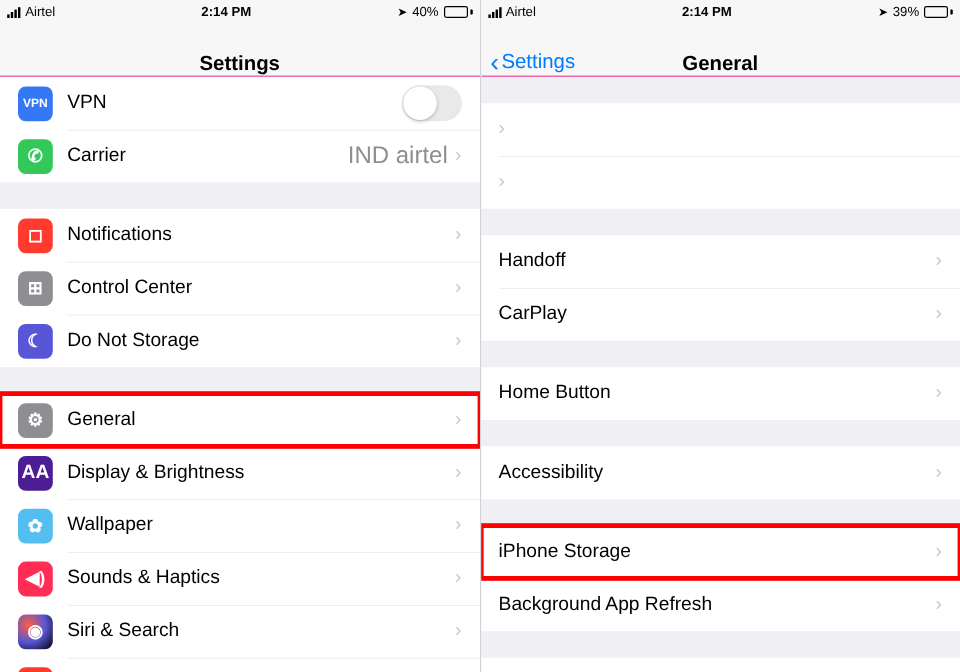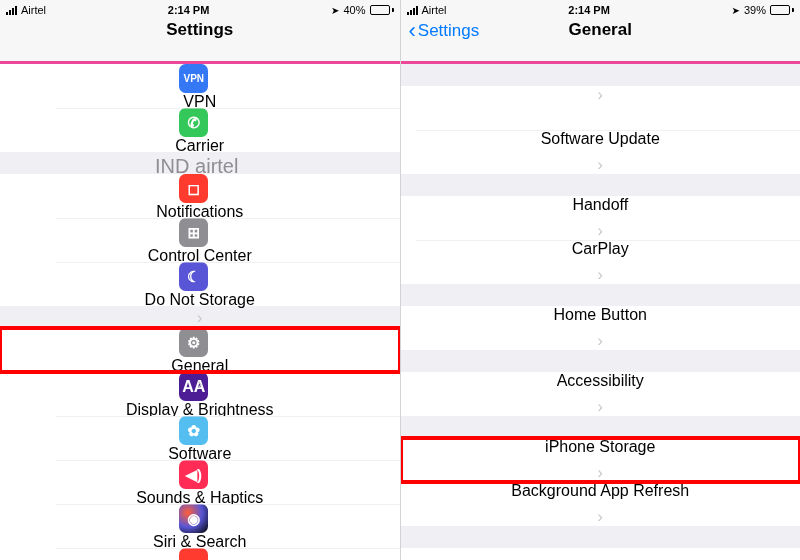--- a/index.html
+++ b/index.html
@@ -52,23 +52,23 @@
   }
   .batt-body {
     width: 20px; height: 10px; border:1px solid #000; border-radius:2px; position:relative; padding:1px;
   }
   .batt-fill { height:100%; background:#000; }
   .batt-cap { width:2px; height:4px; background:#000; border-radius:0 1px 1px 0; }
 
   .nav-bar {
     height: 44px;
     background: #f7f7f8;
-    border-bottom: 3px solid #ec4899;
-    display: flex;
-    align-items: flex-start;
+    border-bottom: 1px solid #ec4899;
+    display: flex;
+    align-items: flex-end;
     justify-content: center;
     position: relative;
   }
   .nav-title {
     font-size: 17px;
     font-weight: 600;
     color: #000;
   }
   .nav-back {
     position: absolute;
@@ -94,21 +94,20 @@
   }
   .cell {
     background: #fff;
     height: 44px;
     display: flex;
     align-items: center;
     padding: 0 15px;
     position: relative;
     font-size: 16px;
     color: #000;
-    flex-direction: column;
   }
   .cell + .cell::before {
     content: "";
     position: absolute;
     top: 0;
     left: 15px;
     right: 0;
     height: 1px;
     background: #e3e3e6;
     transform: scaleY(0.5);
@@ -253,21 +252,21 @@
         <div class="icon-box ic-disp">
           <span class="glyph">AA</span>
         </div>
         <span class="cell-label">Display &amp; Brightness</span>
         <span class="chevron">›</span>
       </div>
       <div class="cell with-icon">
         <div class="icon-box ic-wall">
           <span class="glyph">✿</span>
         </div>
-        <span class="cell-label">Software</span>
+        <span class="cell-label">Wallpaper</span>
         <span class="chevron">›</span>
       </div>
       <div class="cell with-icon">
         <div class="icon-box ic-sound">
           <span class="glyph">◀)</span>
         </div>
         <span class="cell-label">Sounds &amp; Haptics</span>
         <span class="chevron">›</span>
       </div>
       <div class="cell with-icon">
@@ -310,21 +309,20 @@
       <span>Settings</span>
     </div>
     <div class="nav-title">General</div>
   </div>
   <div class="scroll" id="right-list">
       <div class="group-gap"></div>
       <div class="cell">
         <span class="chevron">›</span>
       </div>
       <div class="cell">
-        <span class="cell-label">Software Update</span>
         <span class="chevron">›</span>
       </div>
       <div class="group-gap"></div>
       <div class="cell">
         <span class="cell-label">Handoff</span>
         <span class="chevron">›</span>
       </div>
       <div class="cell">
         <span class="cell-label">CarPlay</span>
         <span class="chevron">›</span>

